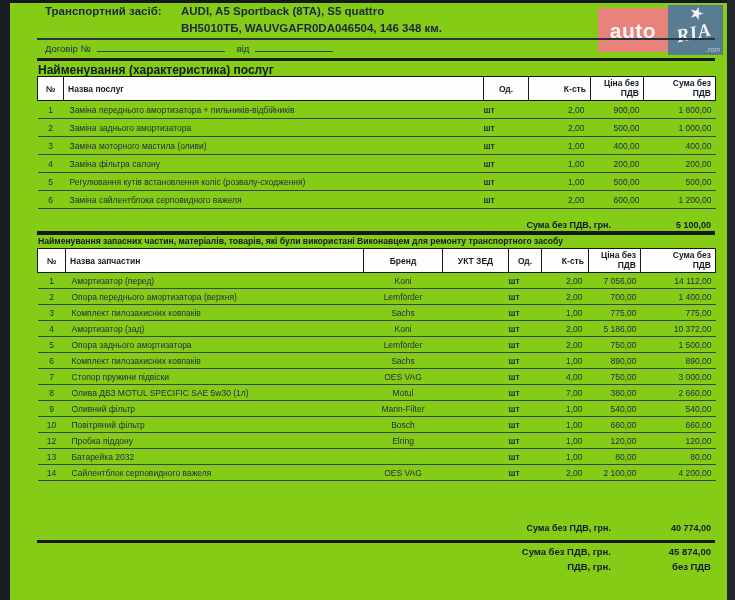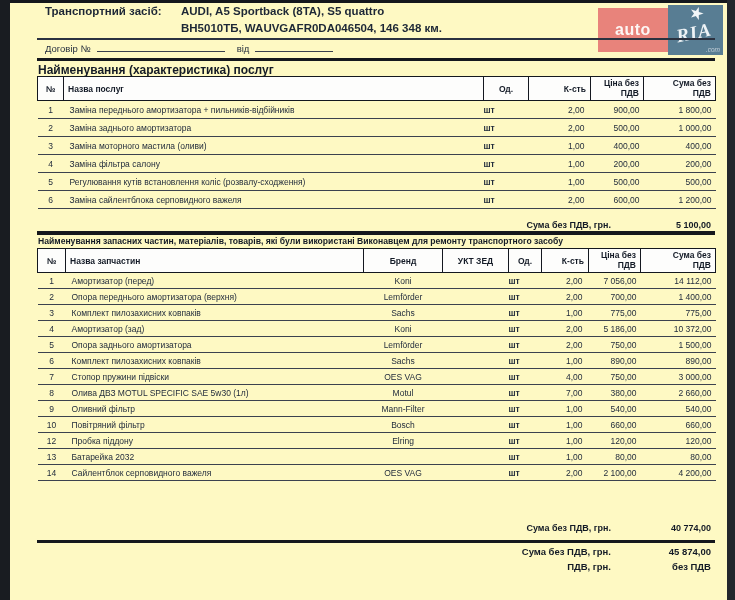--- a/index.html
+++ b/index.html
@@ -1,32 +1,32 @@
 <!DOCTYPE html>
 <html><head>
 <meta charset="utf-8">
 <style>
   * { margin:0; padding:0; box-sizing:border-box; }
   html,body { width:735px; height:600px; }
   body { font-family:"Liberation Sans","DejaVu Sans",sans-serif; background:#fbfbfa; position:relative; overflow:hidden; color:#222c3c; }
 
-  .page { position:absolute; inset:0; background:#fef9c3; }
+  .page { position:absolute; inset:0; background:#84cc16; }
 
   
   .edge-top   { position:absolute; left:0; top:0; width:735px; height:3px;  background:#14171c; }
   .edge-left  { position:absolute; left:0; top:0; width:10px;  height:600px; background:#191c21; }
   .edge-right { position:absolute; right:0; top:0; width:8px;  height:600px; background:#22262c; }
 
   .vehicle-line1 { position:absolute; left:45px; top:5px; font-size:11.5px; font-weight:bold; color:#1d2736; white-space:nowrap; }
   .vehicle-line1 .lbl { display:inline-block; width:136px; }
   .vehicle-line2 { position:absolute; left:181px; top:22px; font-size:11.5px; font-weight:bold; color:#1d2736; white-space:nowrap; }
 
   
   .logo-auto { position:absolute; left:598px; top:8px; width:70px; height:44px; background:#e8837b; display:flex; align-items:center; justify-content:center; z-index:2; }
-  .logo-auto span { color:#fdf6f4; font-size:16px; font-weight:bold; letter-spacing:.5px; line-height:1; }
+  .logo-auto span { color:#fdf6f4; font-size:21px; font-weight:bold; letter-spacing:.5px; line-height:1; }
   .logo-ria { position:absolute; left:668px; top:5px; width:55px; height:50px; background:#587d93; z-index:2; overflow:hidden; }
   .logo-ria .star { position:absolute; left:21px; top:0px; color:#f2f6f8; font-size:17px; transform:rotate(18deg); line-height:1; }
   .logo-ria .ria  { position:absolute; left:8px; top:17px; color:#eef3f6; font-family:"Liberation Serif","DejaVu Serif",serif; font-style:italic; font-weight:bold; font-size:19px; transform:rotate(-12deg); letter-spacing:1px; }
   .logo-ria .tld  { position:absolute; right:3px; bottom:2px; color:#c2cfd8; font-size:6.5px; font-style:italic; }
 
   .rule-main { position:absolute; left:37px; top:38px; width:678px; height:1.5px; background:#2b3240; z-index:5; }
 
   .contract-row { position:absolute; left:45px; top:43px; font-size:9.5px; color:#242e3e; white-space:nowrap; }
   .blank { display:inline-block; border-bottom:1px solid #39404d; height:9px; vertical-align:baseline; }
   .blank-1 { width:128px; margin-left:6px; }

